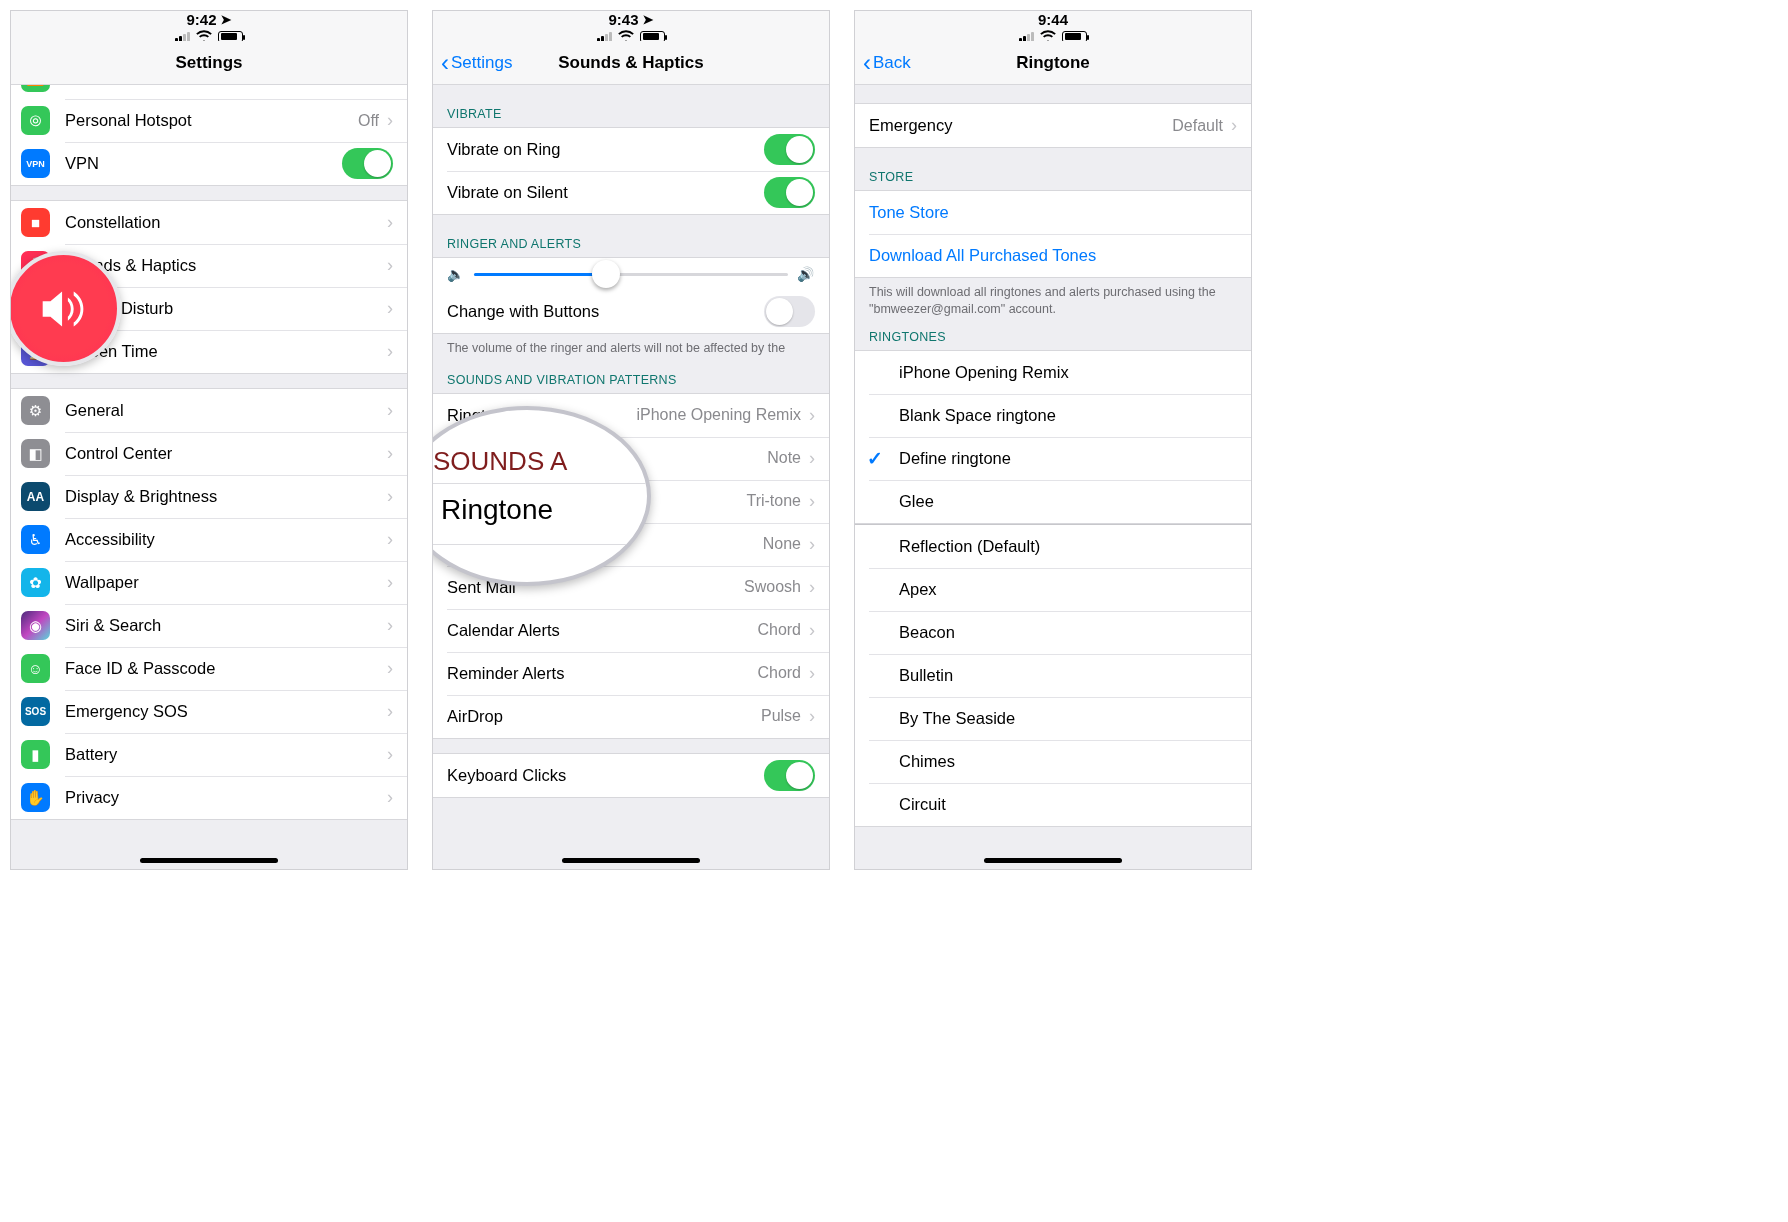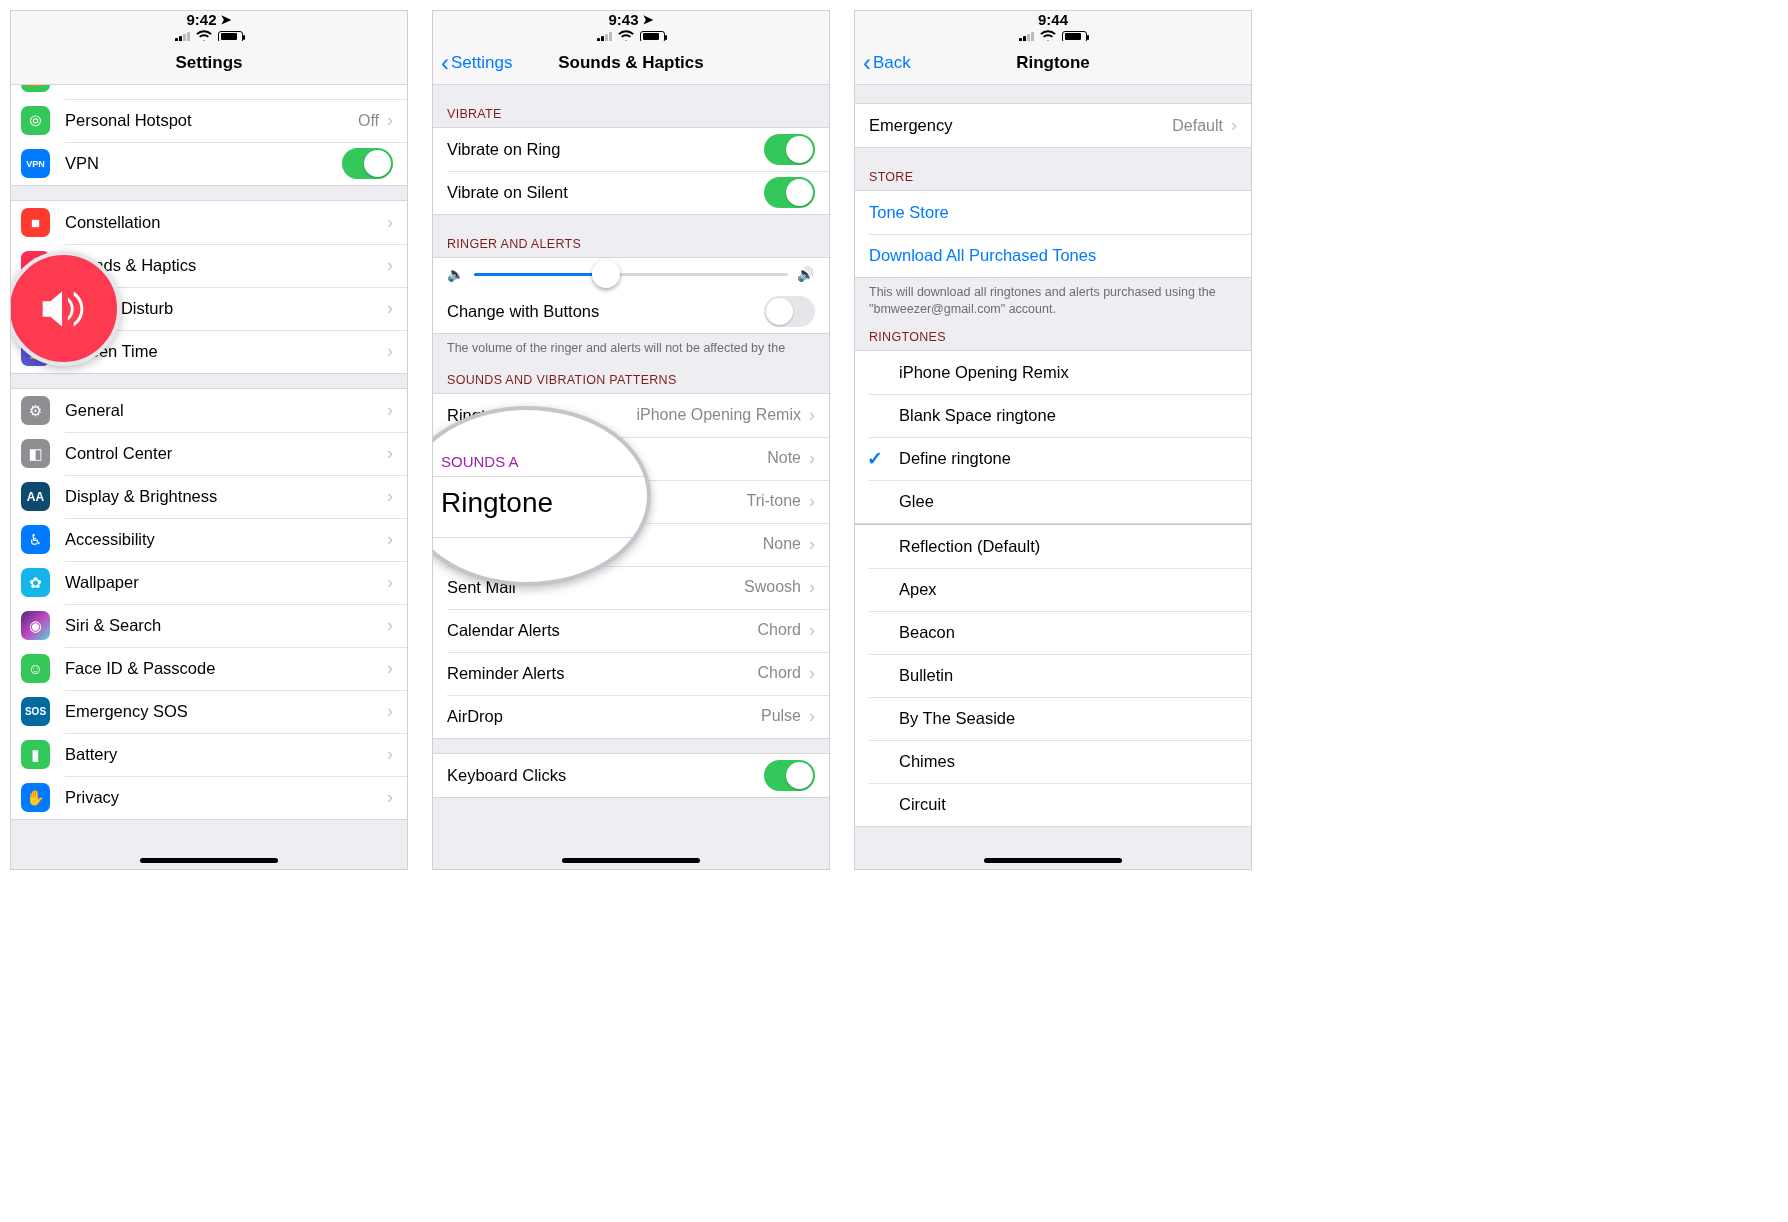--- a/index.html
+++ b/index.html
@@ -44,21 +44,21 @@
     display:flex; align-items:center; justify-content:center;
     position:relative;
     font-size:17px; font-weight:600;
   }
   .nav .back {
     position:absolute; left:8px; color:#007aff; font-weight:400;
     display:flex;align-items:center;gap:2px; font-size:17px;
   }
   .content { flex:1; overflow:hidden; background:#eeeef2;}
   .section-header {
-    font-size:12.5px; color:#7f1d1d; padding: 22px 2px 6px 14px; text-transform:uppercase; letter-spacing:0.3px;
+    font-size:12.5px; color:#0f766e; padding: 22px 2px 6px 14px; text-transform:uppercase; letter-spacing:0.3px;
   }
   .section-footer {
     font-size:12.5px; color:#6d6d72; padding:6px 14px 8px 14px; line-height:1.35;
   }
   .cell-group { background:#fff; border-top:1px solid #d7d7db; border-bottom:1px solid #d7d7db;}
   .cell {
     display:flex; align-items:center;
     min-height:43px;
     padding: 0 14px;
     font-size:16.5px; color:#000;
@@ -106,21 +106,21 @@
   .mag-sound{
     width:115px;height:115px;left:-5px;top:240px;
     background:radial-gradient(circle,#ff3b50 60%,#ff2d55 100%);
     border-color:#e6e6ea;
   }
   .mag-sound svg{width:62px;height:62px;margin:auto;}
   .mag-ringtone{
     width:248px;height:180px;left:-30px;top:395px;background:#fff;border-color:#c4c4cc;
   }
   .mag-ringtone .mag-head{
-    font-size:15px;color:#a21caf;padding:8px 24px 2px 34px;
+    font-size:26px;color:#7f1d1d;padding:8px 24px 2px 26px;
   }
   .mag-ringtone .mag-hr{height:1px;background:#dcdce0;margin:4px 0 10px 0;}
   .mag-ringtone .mag-main{font-size:28px;padding-left:34px;}
   .home-ind{
     position:absolute;bottom:6px;left:50%;transform:translateX(-50%);
     width:138px;height:5px;background:#000;border-radius:3px;
   }
   .spacer{height:14px;}
   .first-trim{margin-top:-30px;} 
   

